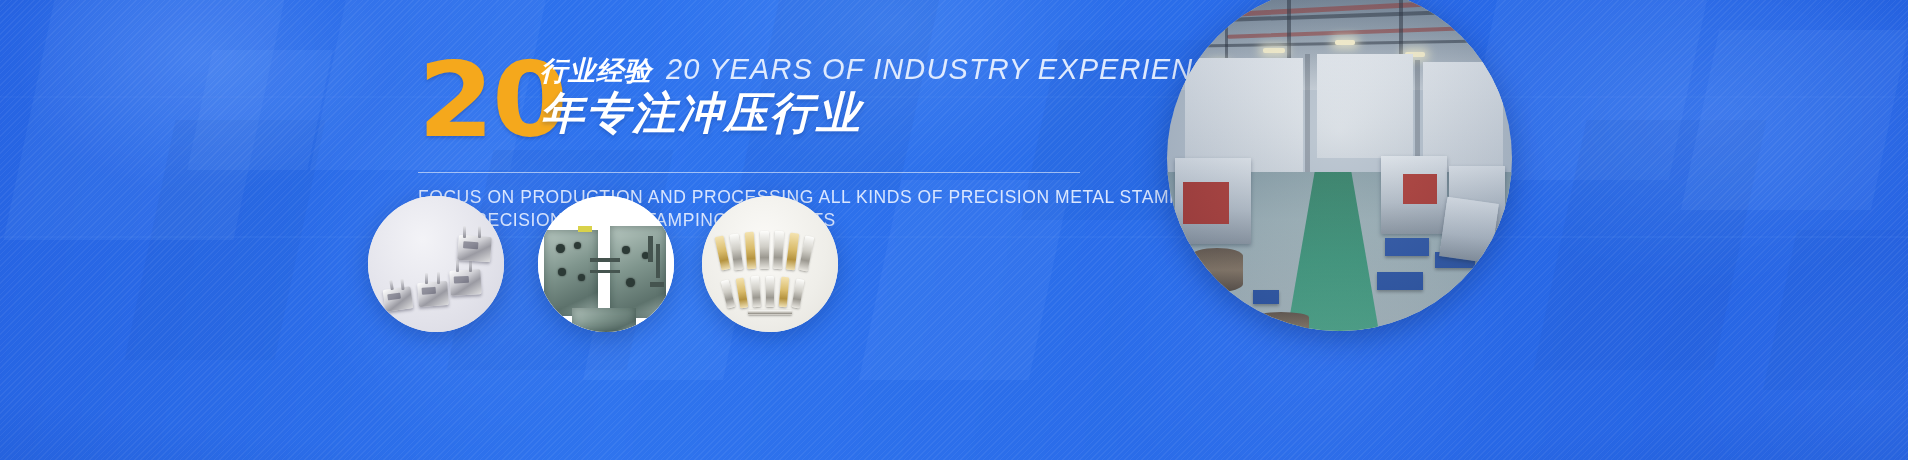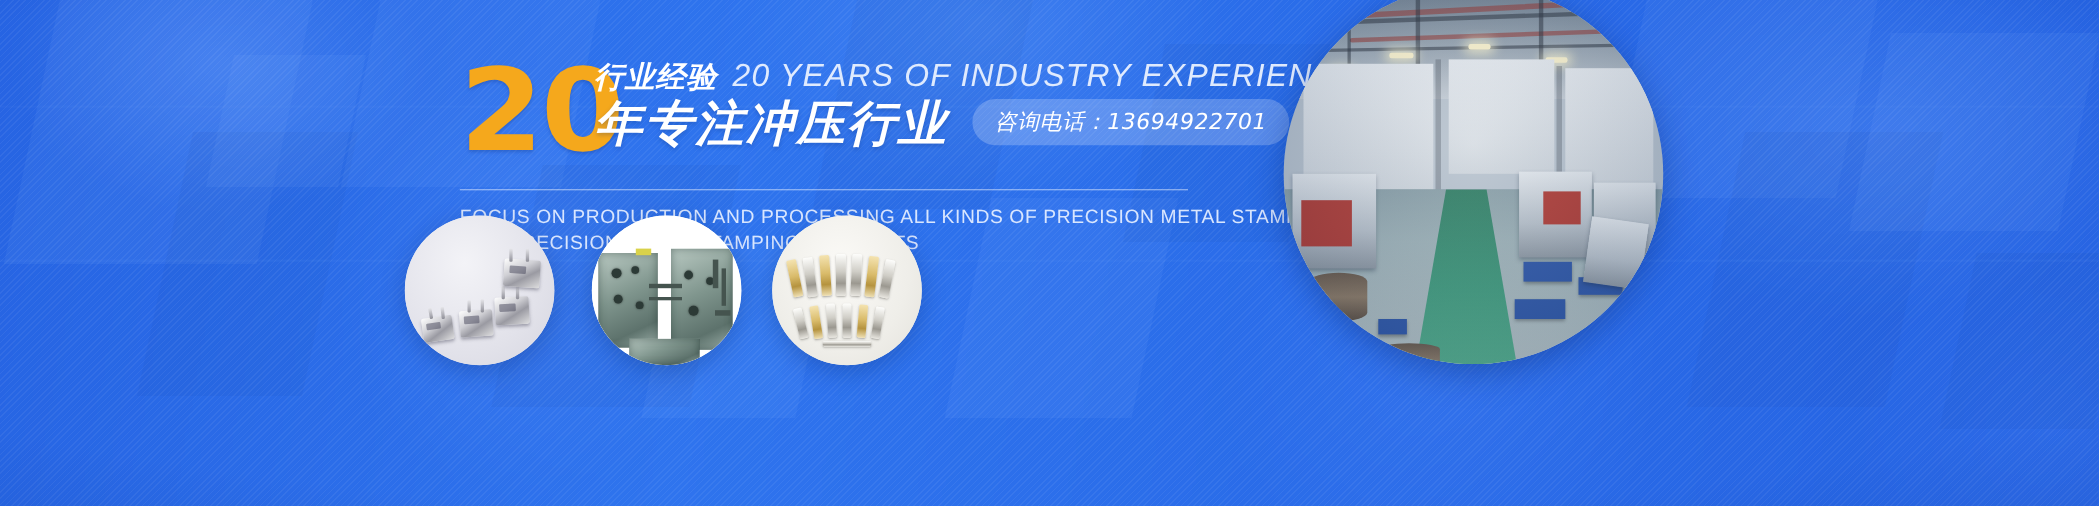--- a/index.html
+++ b/index.html
@@ -192,21 +192,20 @@
     <div class="headline">
       <div class="big20">20</div>
 
       <div class="hl-right">
         <div class="line1">
           <span class="cn-small">行业经验</span>
           <span class="en-years">20 YEARS OF INDUSTRY EXPERIENCE</span>
         </div>
         <div class="line2">
           <span class="cn-big">年专注冲压行业</span>
-          <span class="phone-pill">咨询电话：13694922701</span>
         </div>
       </div>
     </div>
 
     <div class="rule"></div>
 
     <div class="sub">
       <div>FOCUS ON PRODUCTION AND PROCESSING ALL KINDS OF PRECISION METAL STAMPING MOLDS</div>
       <div>AND PRECISION METAL STAMPING PRODUCTS</div>
     </div>

